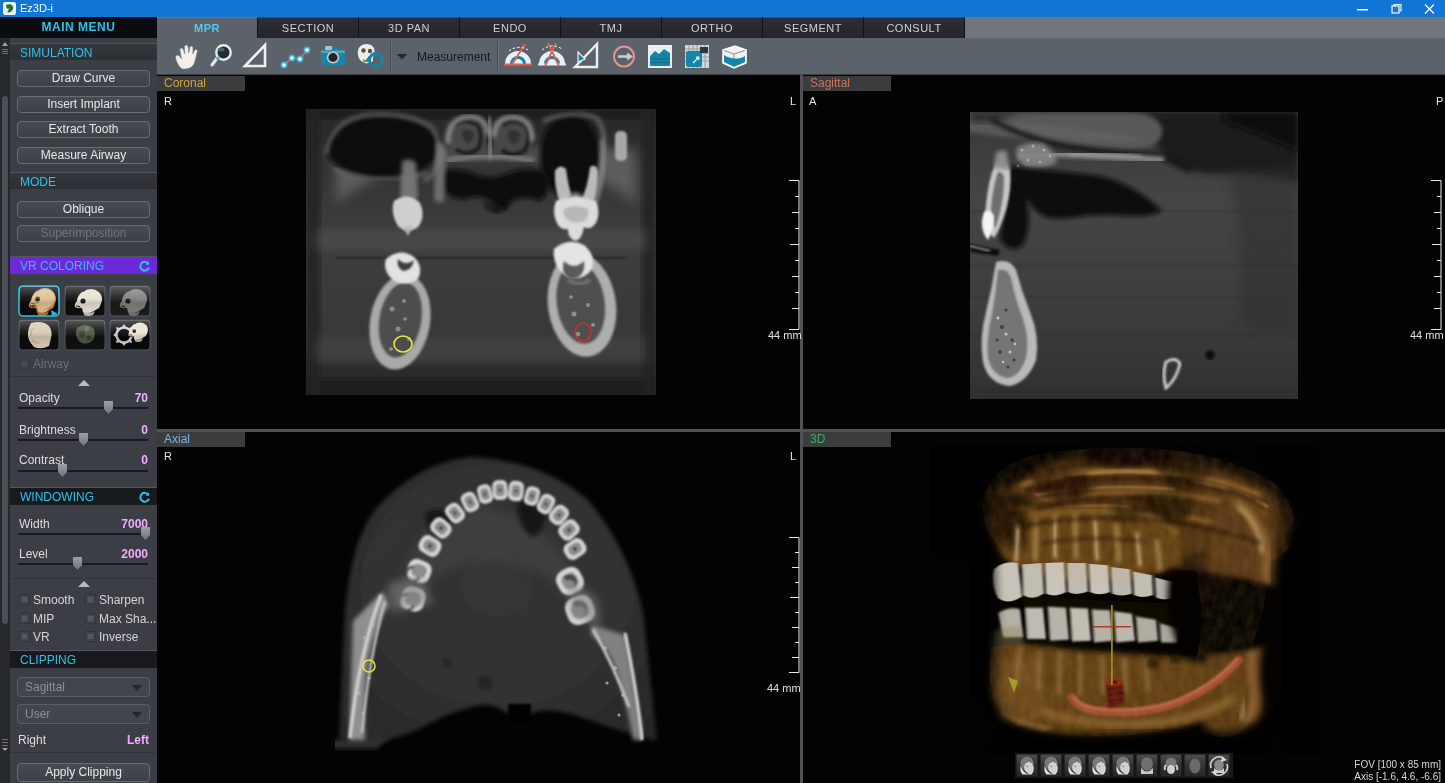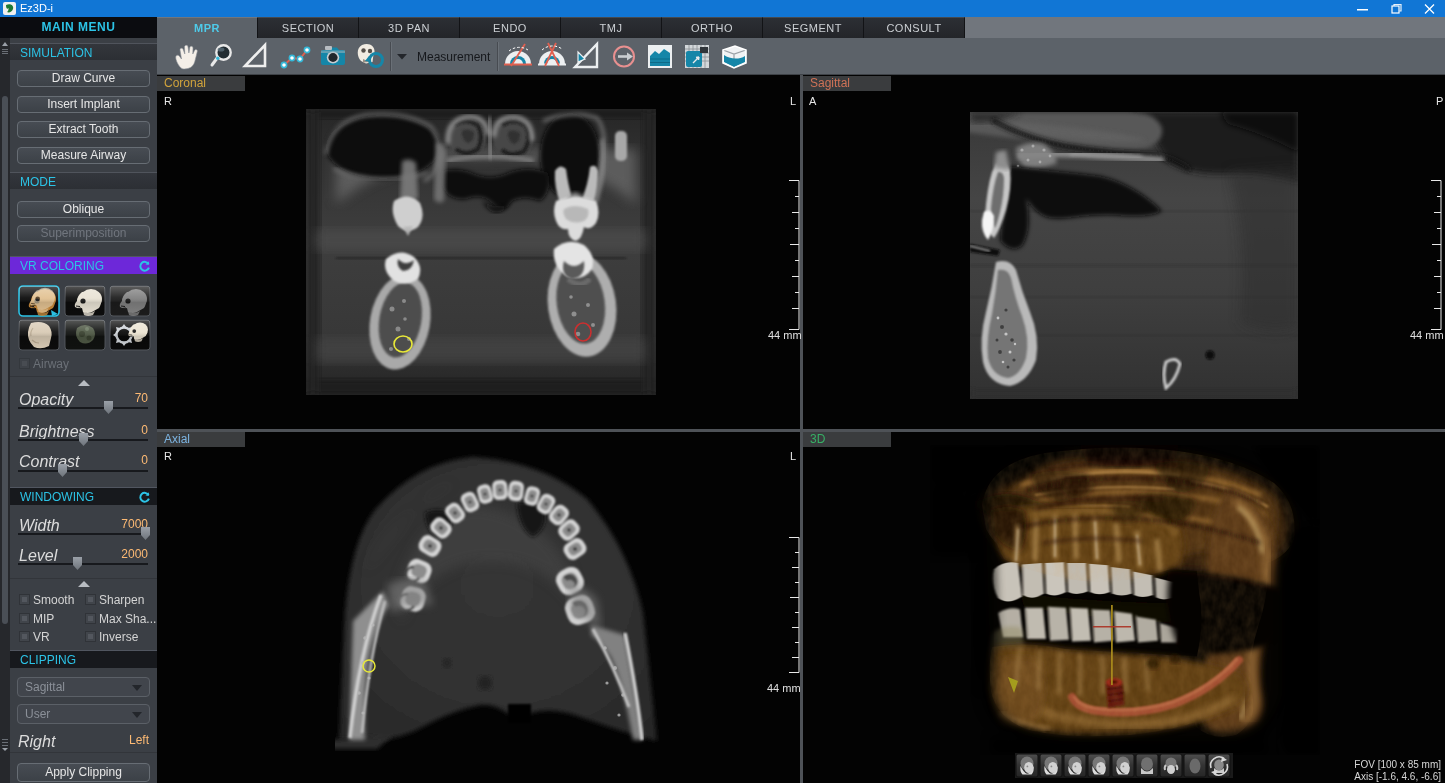--- a/index.html
+++ b/index.html
@@ -19,22 +19,22 @@
   
   #toolbar { left:157px; top:38px; width:1288px; height:37px; background:#5c6269; border-bottom:1px solid #3e4247; }
   
   #panel { left:0; top:38px; width:157px; height:745px; background:#3b3f45; }
   #scrollstrip { position:absolute; left:0; top:0; width:10px; height:745px; background:#26282c; }
   #scrollthumb { position:absolute; left:2px; top:38px; width:6px; height:548px; background:#4a4f56; border-radius:3px; }
   .shead { position:absolute; left:10px; width:147px; height:17px; color:#2cc3e6; font-size:12px; font-weight:normal; }
   .shead span { position:absolute; left:10px; top:2px; }
   .btn { position:absolute; left:17px; width:133px; height:17px; background:linear-gradient(#474c53,#3c4147); border:1px solid #676d74; border-radius:4px; color:#e6e6e6; font-size:12px; text-align:center; line-height:15px; }
   .btn.disabled { color:#71767e; }
-  .plabel { position:absolute; color:#dcdcdc; font-size:16px;font-style:italic; }
-  .pvalue { position:absolute; right:9px; color:#fdba74; font-size:12px; }
+  .plabel { position:absolute; color:#dcdcdc; font-size:12px; }
+  .pvalue { position:absolute; right:9px; color:#f0abfc; font-size:12px;font-weight:bold; }
   .track { position:absolute; left:18px; width:130px; height:2px; background:#17191d; }
   .thumb { position:absolute; top:-6px; width:9px; height:13px; background:linear-gradient(#9aa0a8,#6e747b); clip-path:polygon(0 0,100% 0,100% 62%,50% 100%,0 62%); }
   .cb { position:absolute; width:11px; height:11px; background:#53575e; border:1px solid #303338; box-shadow:inset 0 0 0 2px #41454b; }
   .cbl { position:absolute; color:#d4d4d4; font-size:12px; }
   .ddl { position:absolute; left:17px; width:133px; height:20px; background:#41454c; border:1px solid #5b6067; border-radius:4px; color:#8b9098; font-size:12px; line-height:18px; padding-left:7px; }
   .ddl:after { content:""; position:absolute; right:7px; top:7px; border-left:5px solid transparent; border-right:5px solid transparent; border-top:6px solid #23262b; }
   .uparrow { position:absolute; width:0; height:0; border-left:6px solid transparent; border-right:6px solid transparent; border-bottom:6px solid #b8bcc2; }
   .divline { position:absolute; left:10px; width:147px; height:1px; background:#32353a; }
   
   #views { left:157px; top:75px; width:1288px; height:708px; background:#030303; }

